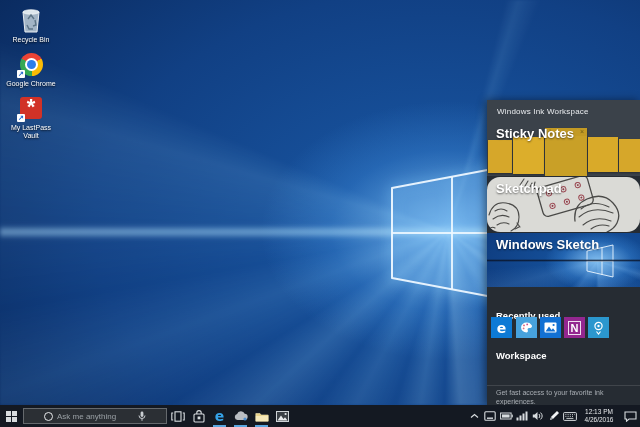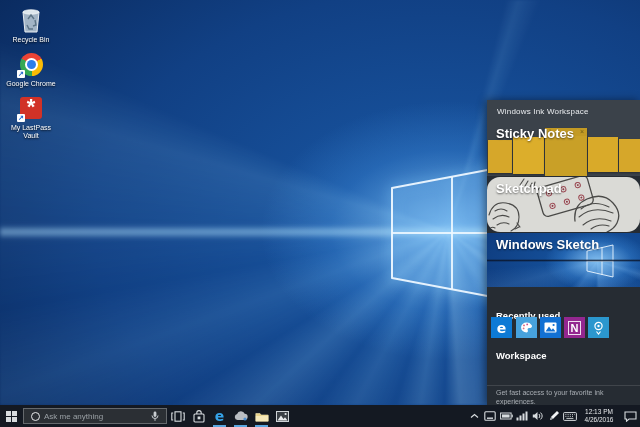--- a/index.html
+++ b/index.html
@@ -85,21 +85,21 @@
   .ink-footer a { color:#a9aeb4; text-decoration:underline; cursor:pointer; }
 
   
   .taskbar { position:absolute; left:0; top:405px; width:640px; height:22px; background:#141922;
              display:flex; align-items:center; }
   .tb-btn { height:22px; display:flex; align-items:center; justify-content:center; position:relative; cursor:pointer; flex:0 0 auto; }
   .tb-start { width:22px; }
   .win-grid { width:11px; height:11px; display:grid; grid-template-columns:5px 5px; grid-template-rows:5px 5px; gap:1px; }
   .win-grid span { background:#d8dcdf; }
   .search-box { width:144px; height:16px; background:#2b2f34; border:1px solid #65696d; margin-left:1px;
-                display:flex; align-items:center; padding:0 7px; flex:0 0 auto; }
+                display:flex; align-items:center; padding:0 20px; flex:0 0 auto; }
   .cortana-ring { width:9px; height:9px; border:1.5px solid #e7e9eb; border-radius:50%; flex:0 0 auto; }
   .search-input { flex:1; background:transparent; border:none; outline:none; color:#cfd3d7;
                   font-size:8px; padding:0 4px; font-family:"Liberation Sans", sans-serif; min-width:0; }
   .search-input::placeholder { color:#9aa0a5; }
   .tb-app { width:21px; }
   .tb-app .openline { position:absolute; left:4px; bottom:0; width:13px; height:2px; background:#5aa7e0; }
   .glyph-e-task { color:#35a3e8; font-weight:bold; font-size:14px; font-family:"DejaVu Sans", sans-serif; }
   .tb-spacer { flex:1; }
   .tray { display:flex; align-items:center; height:22px; }
   .tray .tb-btn { width:16px; }

